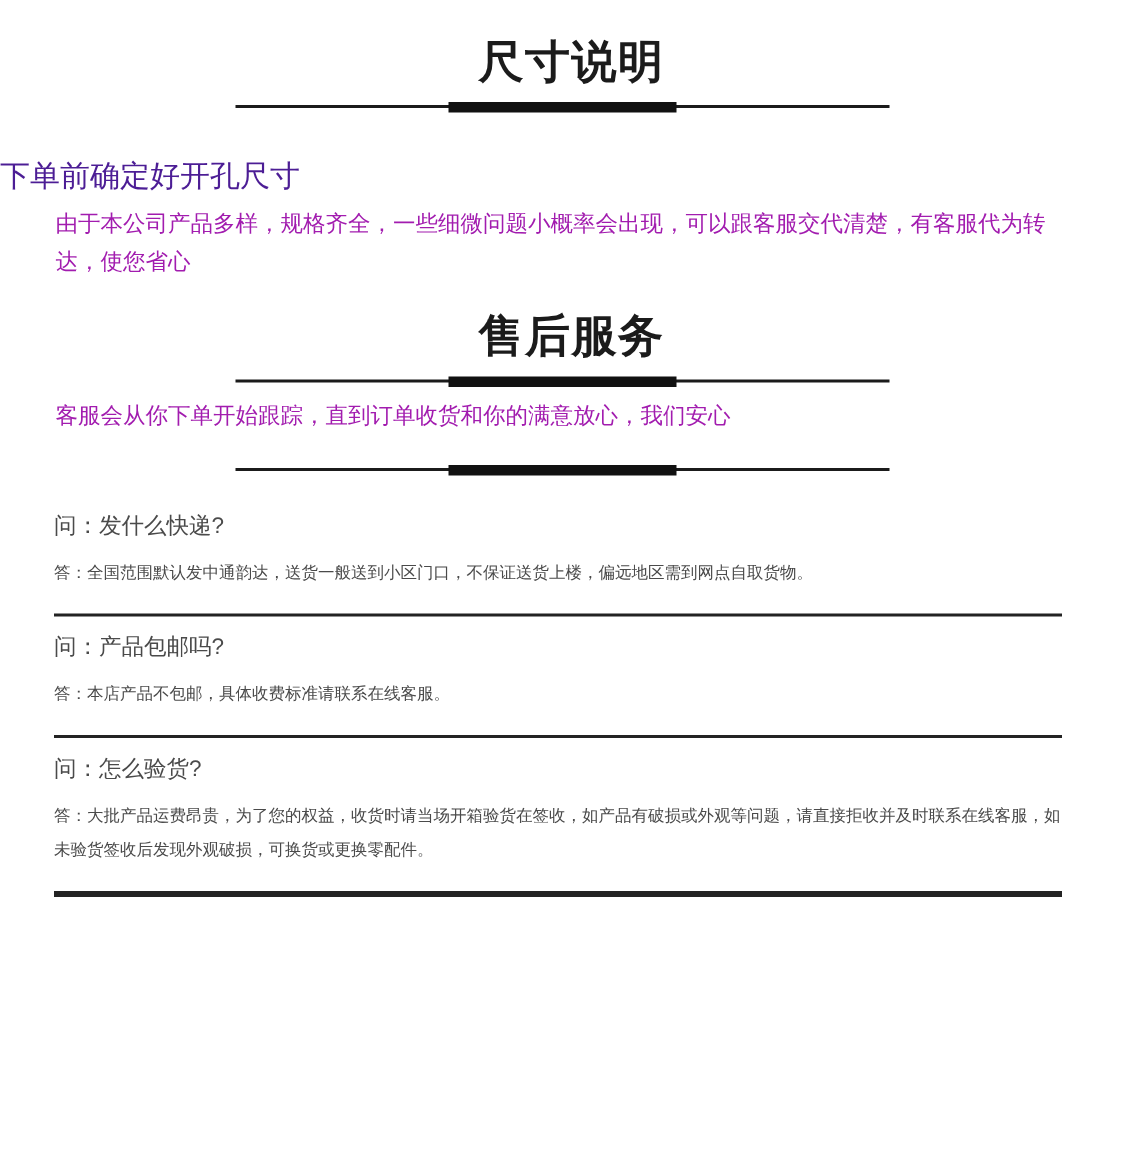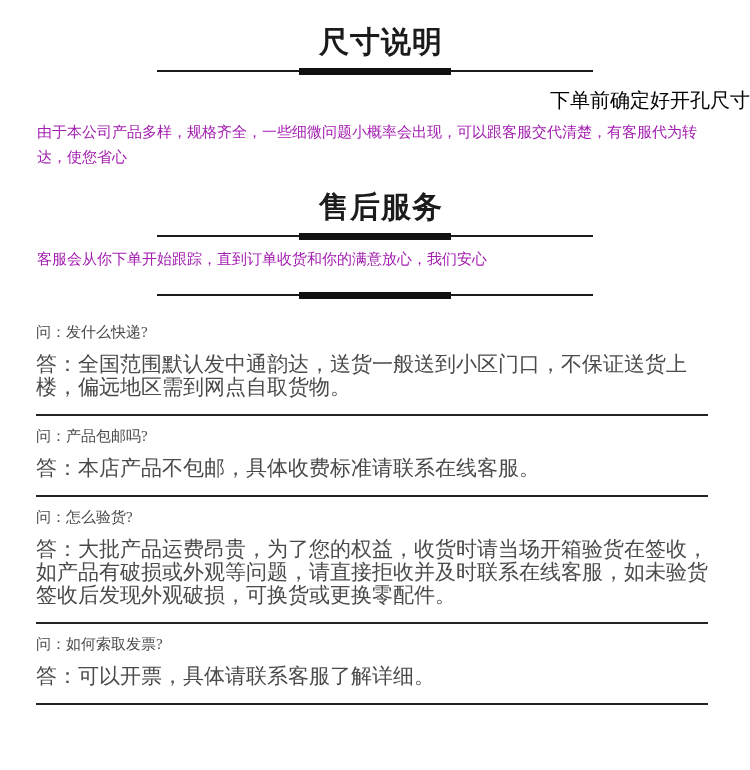--- a/index.html
+++ b/index.html
@@ -14,21 +14,21 @@
   }
   .page {
     width: 750px;
     padding: 24px 0 16px;
     box-sizing: border-box;
     background: #ffffff;
   }
 
   
   .section { margin-top: 0; }
-  .section + .section { margin-top: 20px; font-family: Liberation Serif, serif; }
+  .section + .section { margin-top: 20px; }
   .sec-title {
     text-align: center;
     font-size: 30px;
     line-height: 36px;
     font-weight: bold;
     color: #1b1b1b;
     letter-spacing: 1px;
     margin-left: 12px;
   }
   .title-divider {
@@ -48,25 +48,25 @@
     content: "";
     position: absolute;
     left: 50%;
     margin-left: -76px;
     top: 0;
     width: 152px;
     height: 7px;
     background: #111111;
   }
   .sec-sub {
-    text-align: right;
+    text-align: left;
     font-size: 20px;
     line-height: 24px;
-    color: #000000;
-    margin-top: 13px;
+    color: #4c1d95;
+    margin-top: 31px;
   }
   .sec-body {
     font-size: 15px;
     line-height: 25px;
     color: #a21caf;
     margin: 7px 40px 0 37px;
   }
 
   
   .faq {
@@ -76,21 +76,21 @@
     padding: 11px 0 15px;
   }
   .faq-item:first-child { padding-top: 4px; }
   .faq-q {
     font-size: 15px;
     line-height: 19px;
     color: #4a4a4a;
     margin-bottom: 11px;
   }
   .faq-a {
-    font-size: 21px;
+    font-size: 11px;
     line-height: 23px;
     color: #4a4a4a;
   }
   .faq-divider {
     height: 0;
     border: none;
     border-top: 2px solid #232323;
     margin: 0;
   }
 </style>
@@ -128,24 +128,20 @@
         <div class="faq-a"><span>答：</span><span>本店产品不包邮，具体收费标准请联系在线客服。</span></div>
       </div>
       <div class="faq-divider"></div>
 
       <div class="faq-item">
         <div class="faq-q"><span>问：</span><span>怎么验货?</span></div>
         <div class="faq-a"><span>答：</span><span>大批产品运费昂贵，为了您的权益，收货时请当场开箱验货在签收，如产品有破损或外观等问题，请直接拒收并及时联系在线客服，如未验货签收后发现外观破损，可换货或更换零配件。</span></div>
       </div>
       <div class="faq-divider"></div>
 
-      <div class="faq-item">
-        <div class="faq-q"><span>问：</span><span>如何索取发票?</span></div>
-        <div class="faq-a"><span>答：</span><span>可以开票，具体请联系客服了解详细。</span></div>
-      </div>
       <div class="faq-divider"></div>
 
       <div class="faq-item">
         
         
       </div>
 
     </div>
   </div>
 

